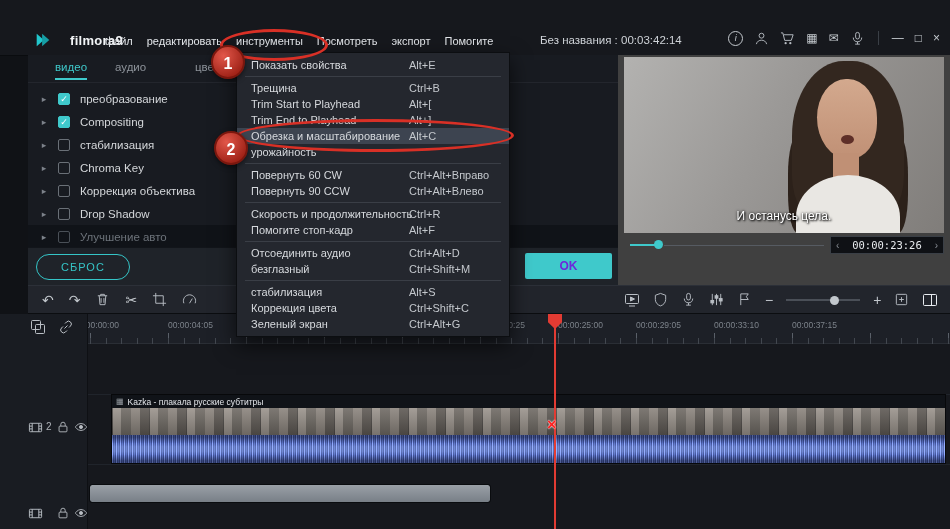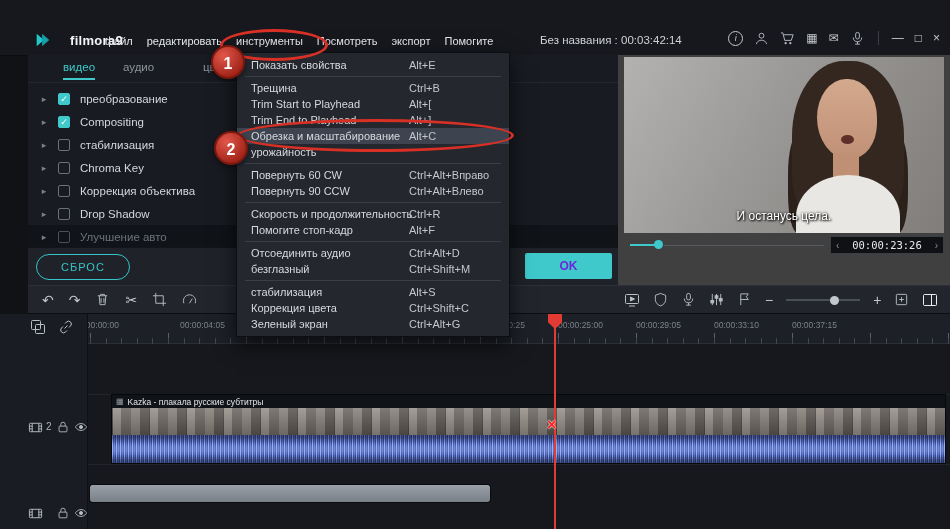--- a/index.html
+++ b/index.html
@@ -16,21 +16,21 @@
   .tb-item{padding:0 7px;font-size:11px;color:#e3e6ea;cursor:default;white-space:nowrap;}
   .app-title{position:absolute;left:540px;top:34px;font-size:11.5px;color:#cfd3d8;white-space:nowrap;}
   .winicons{position:absolute;right:10px;top:30px;display:flex;align-items:center;gap:11px;}
   .winicons .g{font-size:12px;color:#c4c9ce;line-height:16px;}
   .circle-i{width:13px;height:13px;border:1px solid #c4c9ce;border-radius:50%;font-size:9px;line-height:13px;text-align:center;color:#c4c9ce;font-style:italic;}
   .win-sep{width:1px;height:14px;background:#3a3f46;margin:0 2px;}
 
   
   .left-panel{position:absolute;left:28px;top:55px;width:590px;height:230px;background:#181b21;}
   .tabs{position:absolute;left:0;top:0;width:100%;height:27px;border-bottom:1px solid #23262d;}
-  .tab{position:absolute;top:6px;font-size:11.5px;color:#8d939a;cursor:pointer;margin-left:8px;}
+  .tab{position:absolute;top:6px;font-size:11.5px;color:#8d939a;cursor:pointer;}
   .tab.active{color:#3fc9cb;}
   .tab.active::after{content:"";position:absolute;left:0;right:0;bottom:-7px;height:2px;background:#3fc9cb;}
   .fx-row{position:absolute;left:0;width:240px;height:23px;display:flex;align-items:center;}
   .fx-chevron{width:16px;text-align:center;font-size:9px;color:#7c828a;margin-left:8px;}
   .fx-box{width:12px;height:12px;border-radius:2px;margin:0 10px 0 6px;border:1px solid #6a7077;box-sizing:border-box;
           font-size:9px;line-height:10px;text-align:center;color:#fff;}
   .fx-box.checked{background:#3fc9cb;border-color:#3fc9cb;}
   .fx-label{font-size:11.5px;color:#d4d7da;white-space:nowrap;}
   .fx-row.dim{background:#101318;width:590px;}
   .fx-row.dim .fx-label{color:#6d737a;}
@@ -339,21 +339,21 @@
       <svg width="16" height="16" viewBox="0 0 16 16" fill="none" stroke="#e8ecf0">
         <rect x="1.5" y="2.5" width="13" height="11" rx="1"></rect>
           <path d="M9.5 2.5v11"></path>
       </svg>
     </div>
   </div>
 
   <div class="timeline">
     <div class="ruler">
       <span class="rlabel" style="left:74px">00:00:00:00</span>
-      <span class="rlabel" style="left:180px">00:00:04:05</span>
+      <span class="rlabel" style="left:168px">00:00:04:05</span>
       <span class="rlabel" style="left:246px">00:00:08:10</span>
       <span class="rlabel" style="left:324px">00:00:12:15</span>
       <span class="rlabel" style="left:402px">00:00:16:20</span>
       <span class="rlabel" style="left:480px">00:00:20:25</span>
       <span class="rlabel" style="left:558px">00:00:25:00</span>
       <span class="rlabel" style="left:636px">00:00:29:05</span>
       <span class="rlabel" style="left:714px">00:00:33:10</span>
       <span class="rlabel" style="left:792px">00:00:37:15</span>
       <div class="ticks-major"></div>
       <div class="ticks-minor"></div>

